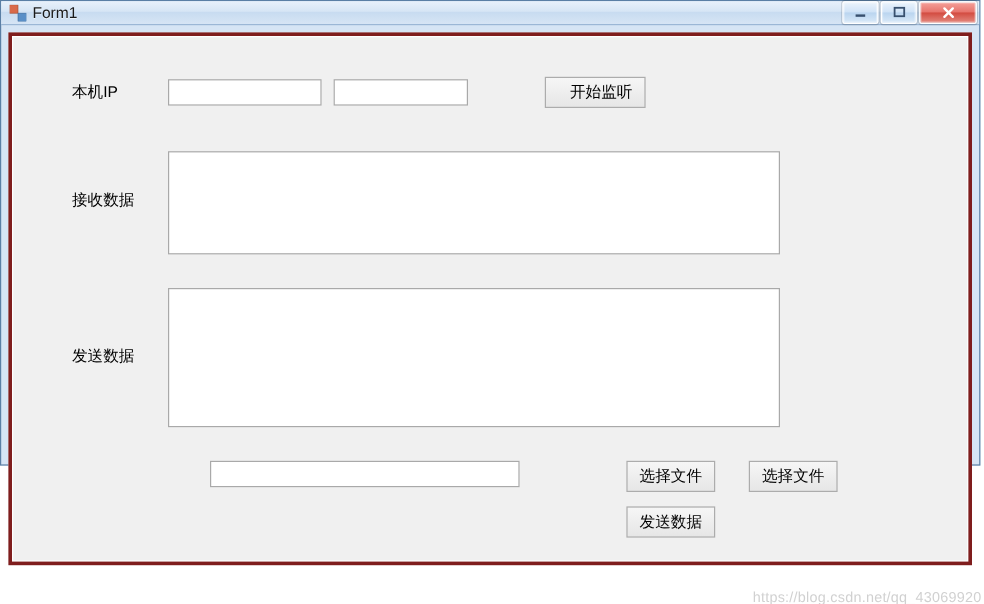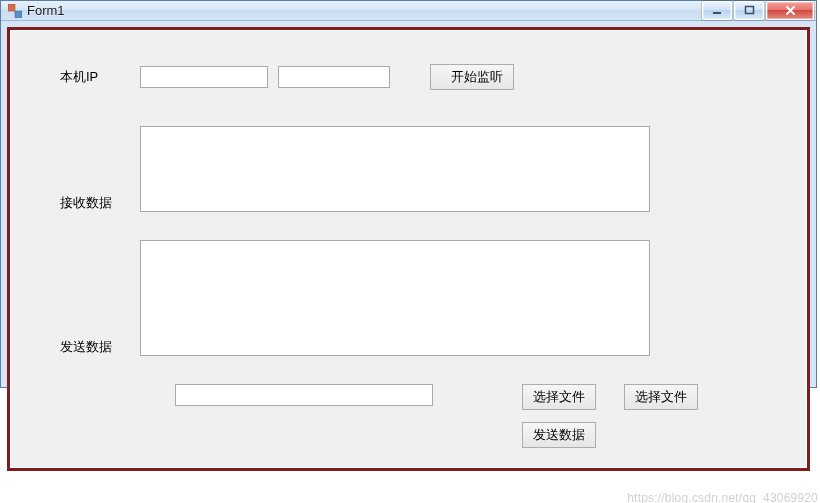--- a/index.html
+++ b/index.html
@@ -69,21 +69,21 @@
       flex: 1;
       margin: 6px;
       background: #f0f0f0;
       border: 3px solid #7f1d1d;
       box-shadow: inset 0 0 0 1px #ffffff;
       position: relative;
       padding: 34px 40px 20px 50px;
     }
     .row {
       display: flex;
-      align-items: flex-end;
+      align-items: flex-start;
       margin-bottom: 28px;
     }
     .row.top { align-items: center; margin-bottom: 36px; }
     .label {
       width: 80px;
       font-size: 13px;
       color: #000;
       padding-top: 4px;
     }
     .row.top .label { padding-top: 0; }
@@ -112,21 +112,21 @@
       background: linear-gradient(to bottom, #f6f6f6, #e6e6e6);
       border: 1px solid #acacac;
       padding: 3px 10px;
       font-family: inherit;
       font-size: 13px;
       color: #000;
       cursor: default;
       min-width: 70px;
       text-align: center;
     }
-    .start-listen { margin-left: 40px; padding-left: 20px; }
+    .start-listen { margin-left: 64px; padding-left: 20px; }
     .bottom-area {
       display: flex;
       align-items: flex-start;
       margin-top: 4px;
       gap: 35px;
     }
     .file-box {
       width: 258px;
       height: 22px;
       border: 1px solid #a9a9a9;

